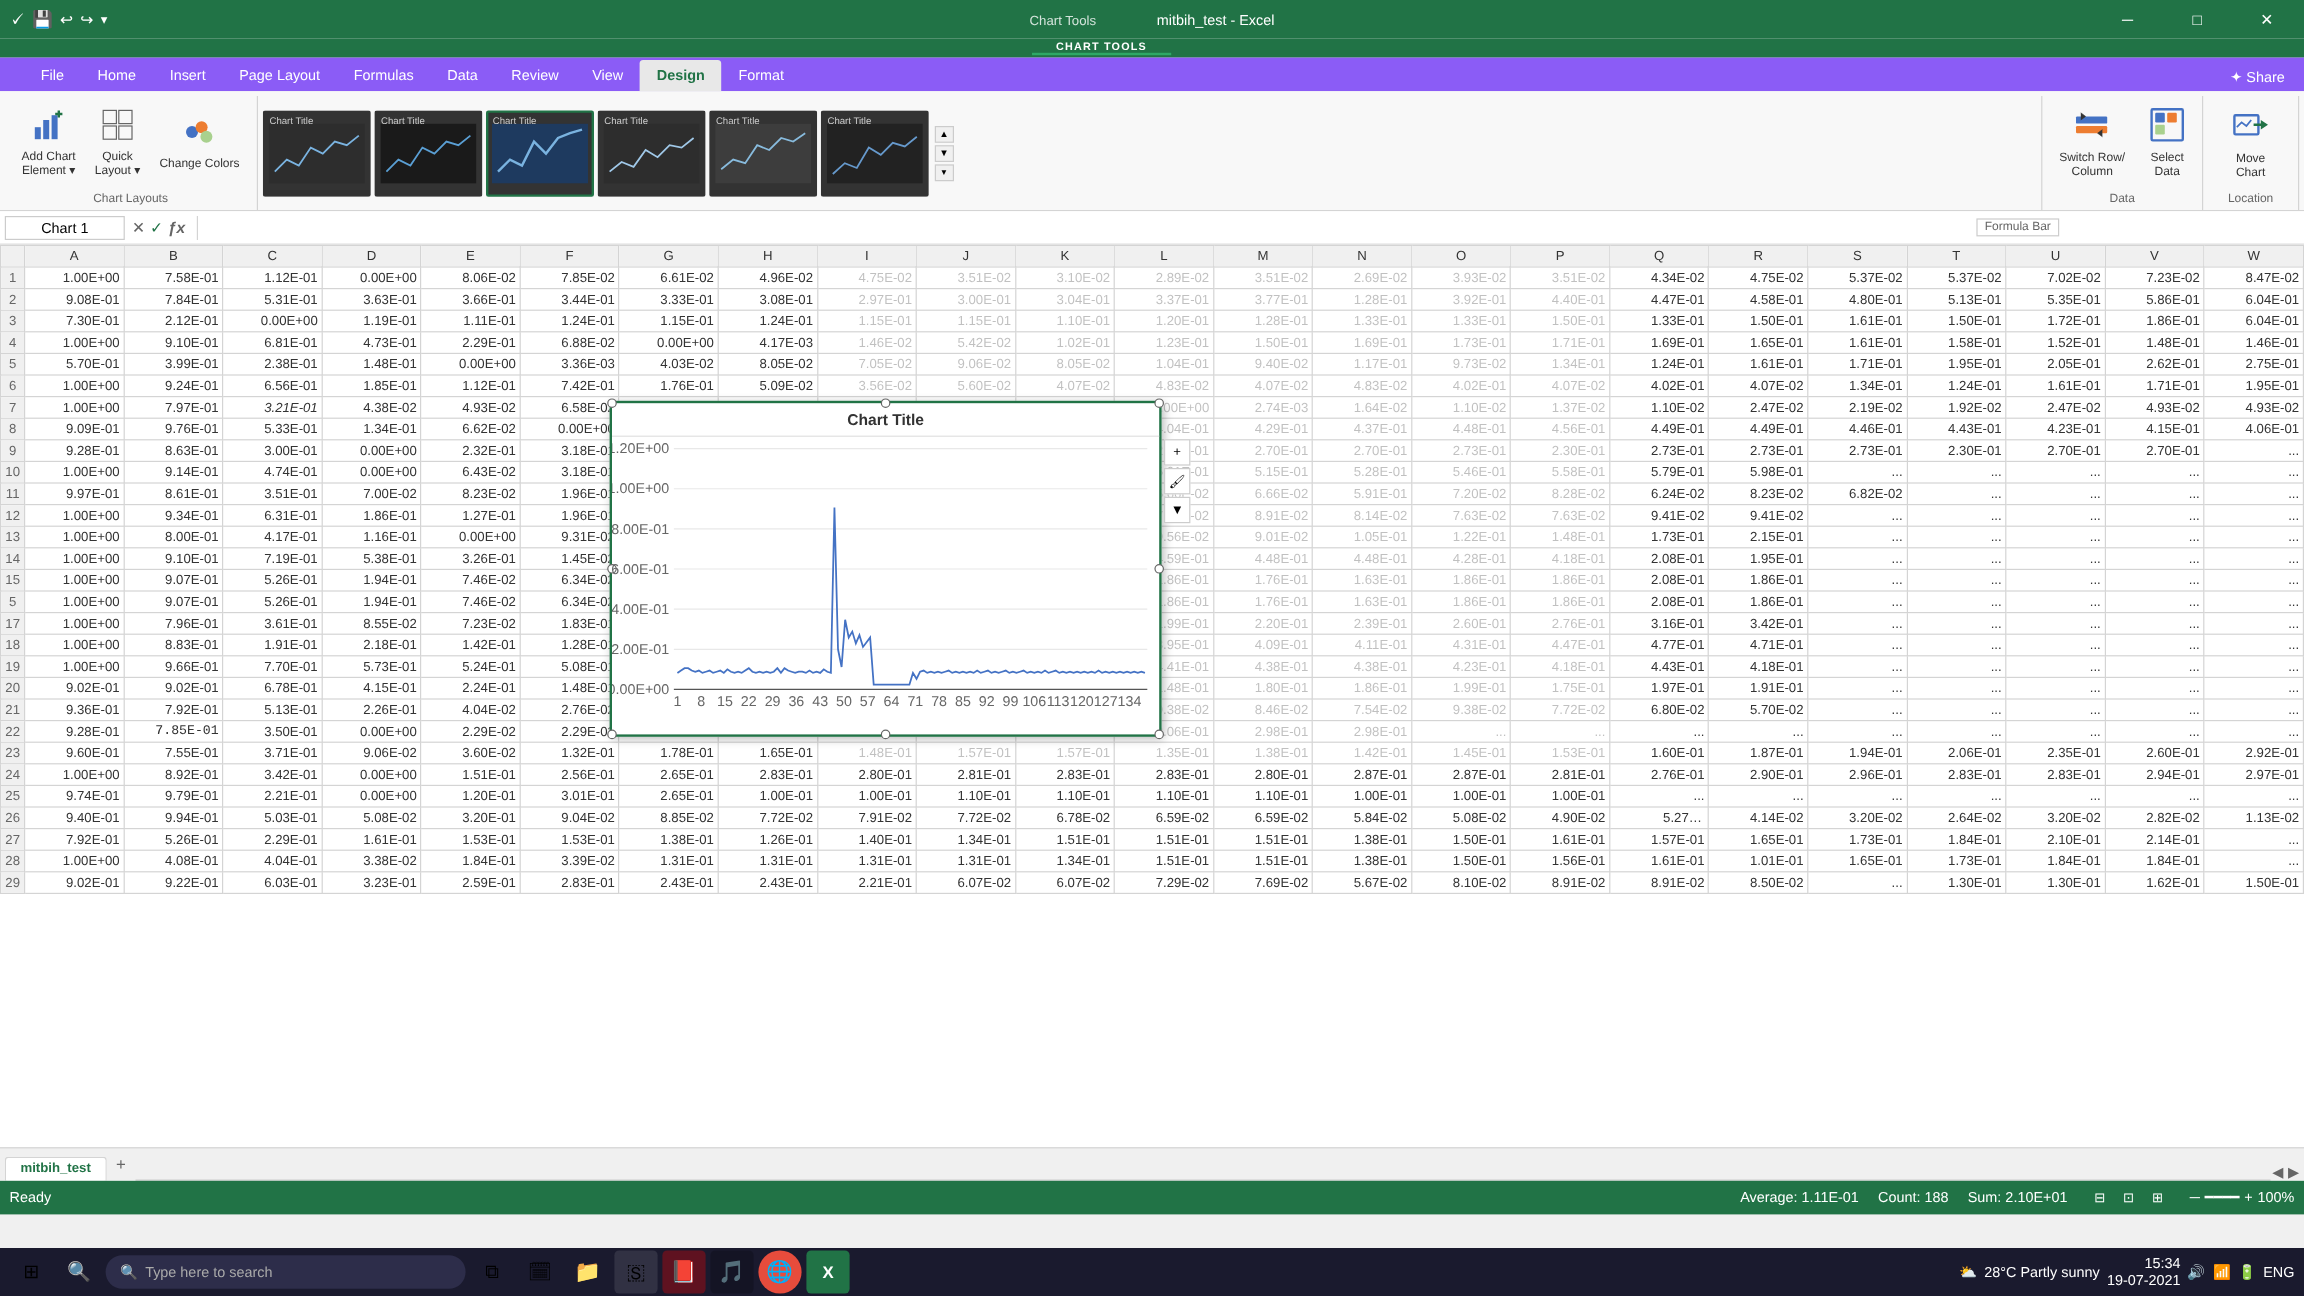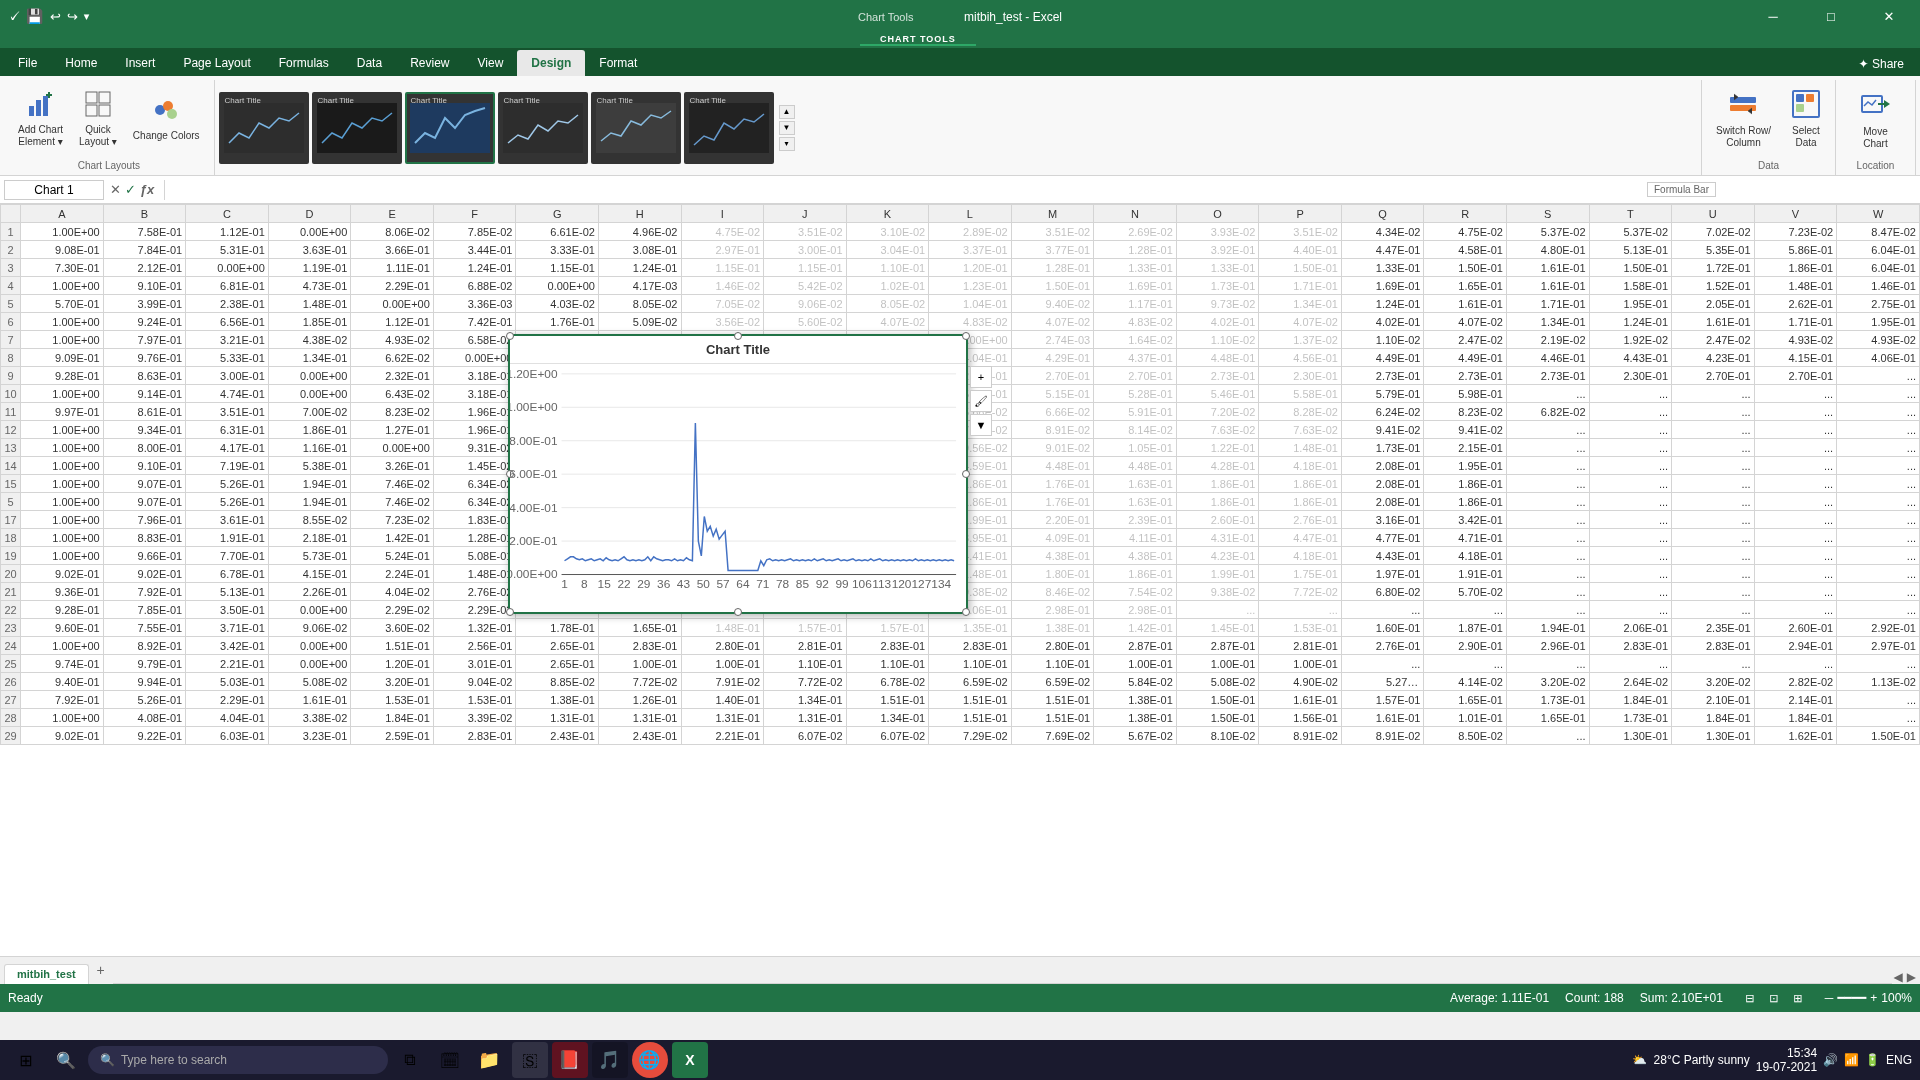--- a/index.html
+++ b/index.html
@@ -301,21 +301,21 @@
     <div class="win-btn">─</div>
     <div class="win-btn">□</div>
     <div class="win-btn close">✕</div>
   </div>
 </div>
 
 <div style="background:#217346; display:flex; align-items:center; height:16px; padding-left:860px;">
   <span style="color:white; font-size:9px; font-weight:700; letter-spacing:1px; padding: 0 20px; border-bottom: 2px solid #2ea867;">CHART TOOLS</span>
 </div>
 
-<div style="background:#14532d; height:28px; display:flex; align-items:flex-end; padding-left:4px;">
+<div style="background:#8b5cf6; height:28px; display:flex; align-items:flex-end; padding-left:20px;">
   <div class="ribbon-tab">File</div>
   <div class="ribbon-tab">Home</div>
   <div class="ribbon-tab">Insert</div>
   <div class="ribbon-tab">Page Layout</div>
   <div class="ribbon-tab">Formulas</div>
   <div class="ribbon-tab">Data</div>
   <div class="ribbon-tab">Review</div>
   <div class="ribbon-tab">View</div>
   <div class="ribbon-tab active">Design</div>
   <div class="ribbon-tab">Format</div>
@@ -664,21 +664,21 @@
             <td style="width: 82px;">1.34E-01</td>
             <td style="width: 82px;">1.24E-01</td>
             <td style="width: 82px;">1.61E-01</td>
             <td style="width: 82px;">1.71E-01</td>
             <td style="width: 82px;">1.95E-01</td>
           </tr>
           <tr>
             <th class="row-num">7</th>
             <td style="width: 82px;">1.00E+00</td>
             <td style="width: 82px;">7.97E-01</td>
-            <td style="width: 82px;">3.21E-01</td>
+            <td style="width: 82px; font-style: italic;">3.21E-01</td>
             <td style="width: 82px;">4.38E-02</td>
             <td style="width: 82px;">4.93E-02</td>
             <td style="width: 82px;">6.58E-02</td>
             <td style="width: 82px;">3.01E-02</td>
             <td style="width: 82px;">8.22E-03</td>
             <td style="width: 82px; opacity: 0.3;">5.48E-03</td>
             <td style="width: 82px; opacity: 0.3;">1.10E-02</td>
             <td style="width: 82px; opacity: 0.3;">1.37E-02</td>
             <td style="width: 82px; opacity: 0.3;">0.00E+00</td>
             <td style="width: 82px; opacity: 0.3;">2.74E-03</td>
@@ -1053,21 +1053,21 @@
             <td style="width: 82px;">5.70E-02</td>
             <td style="width: 82px;">...</td>
             <td style="width: 82px;">...</td>
             <td style="width: 82px;">...</td>
             <td style="width: 82px;">...</td>
             <td style="width: 82px;">...</td>
           </tr>
           <tr>
             <th class="row-num">22</th>
             <td style="width: 82px;">9.28E-01</td>
-            <td style="width: 82px;">7.85E-01</td>
+            <td style="width: 82px; font-family: Liberation Mono, monospace;">7.85E-01</td>
             <td style="width: 82px;">3.50E-01</td>
             <td style="width: 82px;">0.00E+00</td>
             <td style="width: 82px;">2.29E-02</td>
             <td style="width: 82px;">2.29E-02</td>
             <td style="width: 82px;">...</td>
             <td style="width: 82px;">...</td>
             <td style="width: 82px; opacity: 0.3;">...</td>
             <td style="width: 82px; opacity: 0.3;">...</td>
             <td style="width: 82px; opacity: 0.3;">...</td>
             <td style="width: 82px; opacity: 0.3;">3.06E-01</td>

